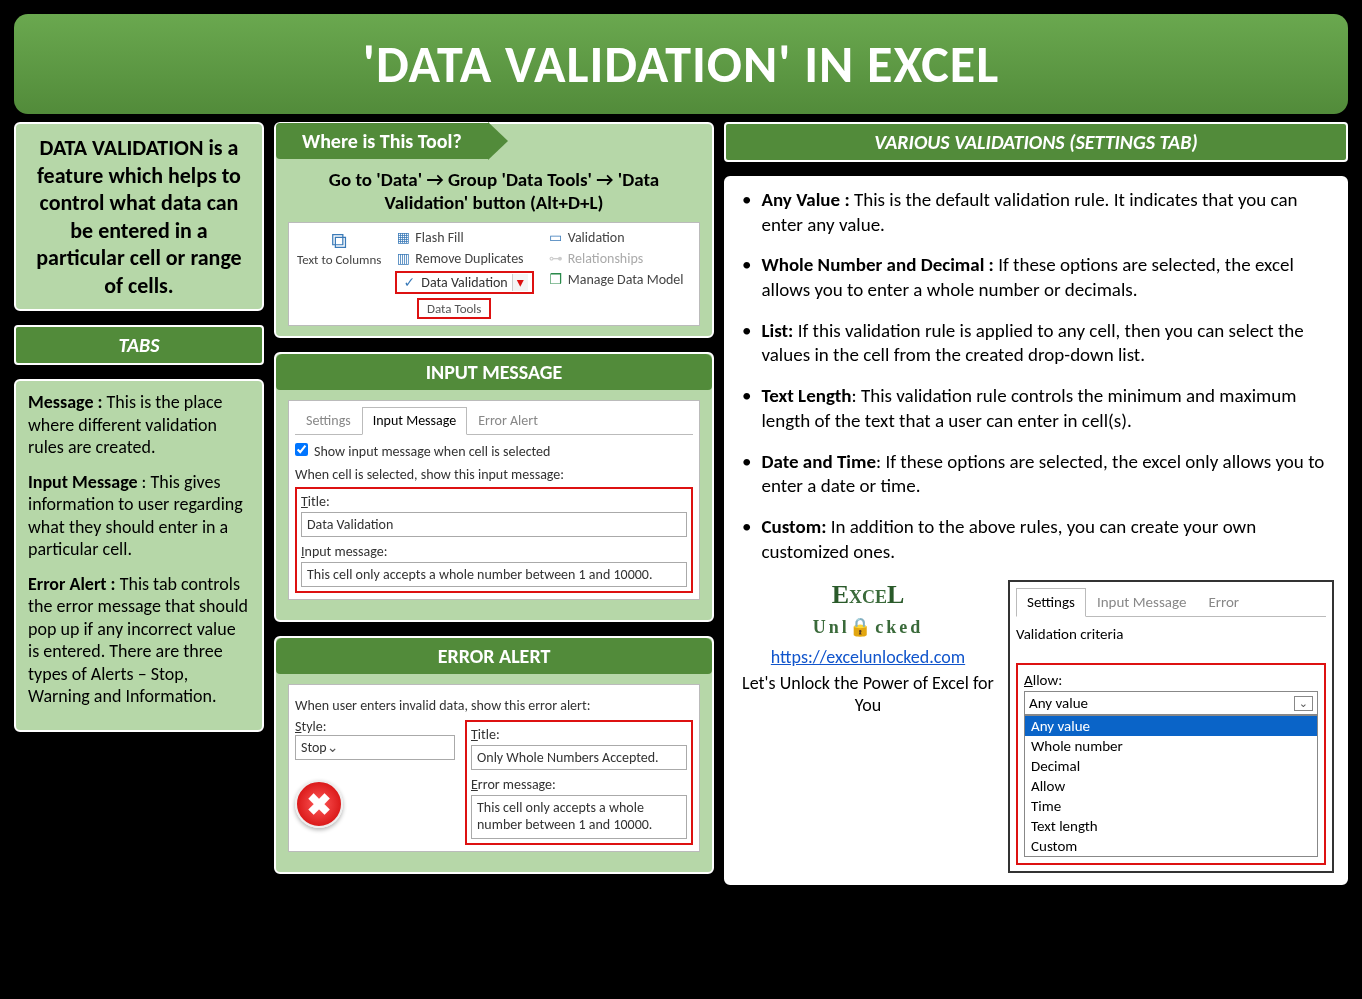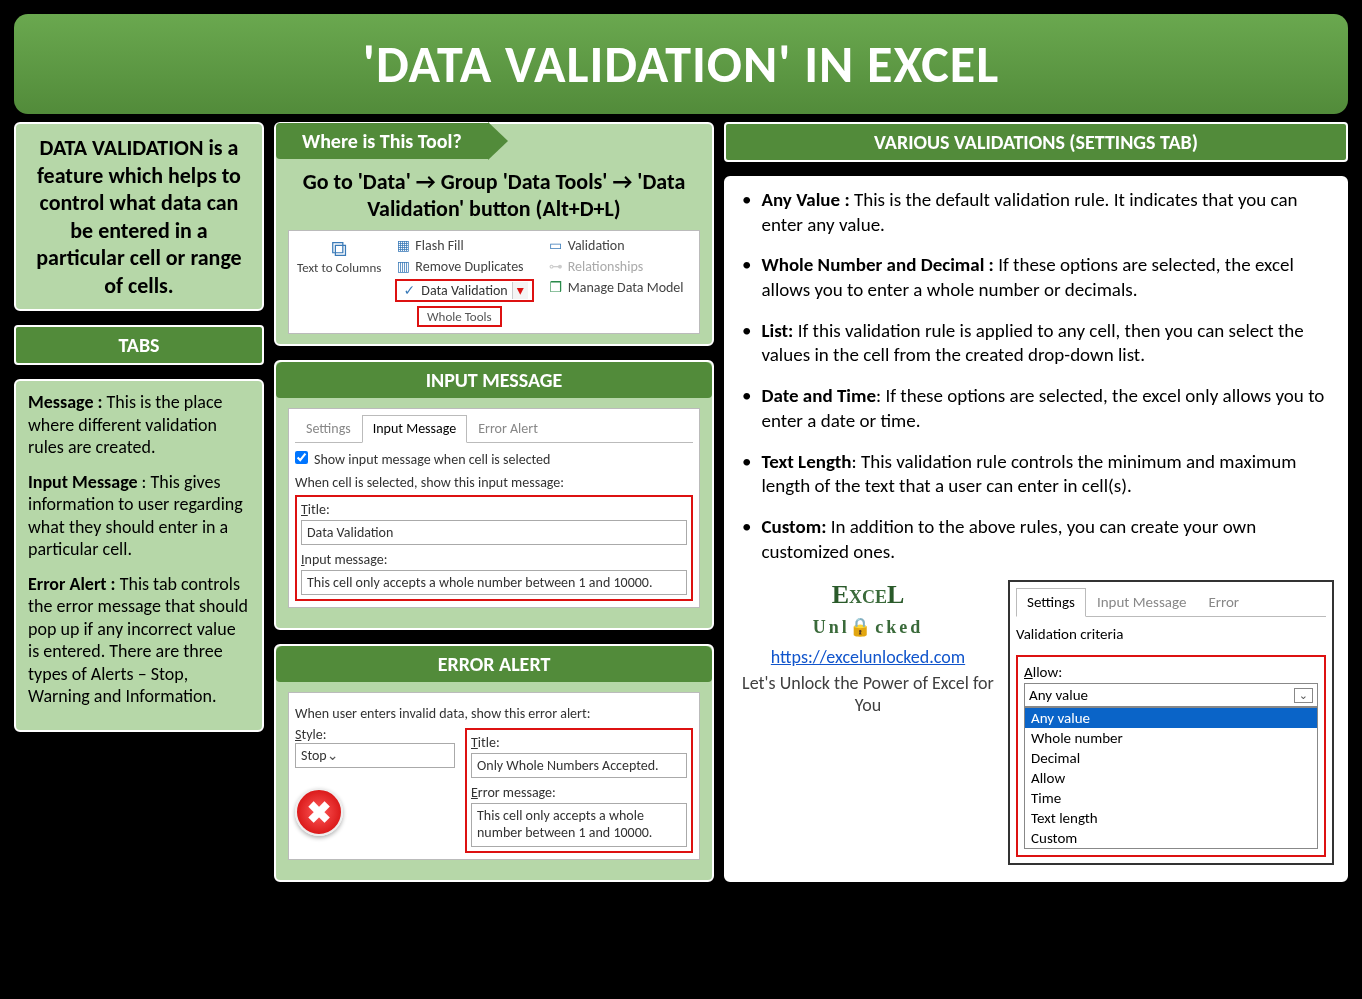--- a/index.html
+++ b/index.html
@@ -4,25 +4,25 @@
 <style>
   * { box-sizing: border-box; margin: 0; padding: 0; }
   body { background: #000; font-family: Calibri, Arial, sans-serif; width: 1362px; height: 999px; padding: 8px; }
   .header { background: linear-gradient(#6aa84f,#528b3a); border-radius: 14px; margin: 6px 6px 8px 6px; padding: 18px 0; text-align: center; }
   .header h1 { color: #fff; font-size: 52px; font-weight: bold; letter-spacing: 1px; }
   .grid { display: grid; grid-template-columns: 250px 440px 1fr; gap: 10px; padding: 0 6px; }
   .col { display: flex; flex-direction: column; gap: 14px; }
   .box { background: #b6d7a8; border: 2px solid #fff; border-radius: 6px; padding: 10px 12px; }
   .box-title { background: #528b3a; color: #fff; font-weight: bold; text-align: center; padding: 6px 0; border-radius: 4px; font-size: 20px; margin: -10px -12px 10px -12px; border-top-left-radius: 6px; border-top-right-radius: 6px; }
   .intro { font-weight: bold; text-align: center; font-size: 22px; line-height: 1.25; }
-  .tabs-title, .various-title { background: #528b3a; color:#fff; font-weight:bold; text-align:center; padding: 6px 0; border-radius: 4px; font-size: 20px; border:2px solid #fff; }
+  .tabs-title, .various-title { background: #528b3a; color:#fff; font-weight:bold; text-align:center; padding: 6px 0; border-radius: 4px; font-size: 20px; border:2px solid #fff;font-style:italic; }
   .where-hdr { display:flex; align-items:center; }
   .where-hdr .lbl { background:#528b3a; color:#fff; font-weight:bold; font-size:20px; padding:6px 26px; border-radius:4px 0 0 4px; }
   .where-hdr .arrow { width:0; height:0; border-top:19px solid transparent; border-bottom:19px solid transparent; border-left:20px solid #528b3a; }
-  .nav-path { font-weight:bold; text-align:center; font-size:22px; margin:8px 0; }
+  .nav-path { font-weight:bold; text-align:center; font-size:19px; margin:8px 0; }
   .ribbon { background:#fff; border:1px solid #bbb; padding:6px 8px; font-size:14px; color:#333; }
   .ribbon-row { display:flex; gap:14px; align-items:flex-start; }
   .ribbon-col { display:flex; flex-direction:column; gap:4px; }
   .ribbon-item { display:flex; align-items:center; gap:4px; font-size:14px; color:#444; white-space:nowrap; }
   .ribbon-item.dim { color:#aaa; }
   .dv-btn { border:2px solid #d11; padding:1px 4px; display:inline-flex; align-items:center; gap:4px; }
   .dv-drop { background:#f4f4f4; border-left:1px solid #ccc; padding:0 4px; color:#d11; }
   .grp { border:2px solid #d11; display:inline-block; padding:1px 8px; margin-top:4px; margin-left:120px; font-size:13px; color:#555; }
   .tabs-body p { font-size:18px; margin-bottom:12px; line-height:1.25; }
   .tabs-body b { font-weight:bold; }
@@ -44,25 +44,25 @@
   .stop-icon span { color:#fff; font-weight:bold; font-size:30px; }
   .various ul { list-style:none; padding:0 4px; }
   .various li { font-size:19px; margin-bottom:16px; line-height:1.3; display:flex; }
   .various li::before { content:"•"; margin-right:10px; }
   .various b { font-weight:bold; }
   .brand-row { display:flex; gap:10px; align-items:flex-start; margin-top:10px; }
   .brand { flex:0 0 260px; text-align:center; }
   .brand .logo { font-family: Georgia, serif; font-size:26px; color:#2a5a2a; font-weight:bold; }
   .brand .logo small { font-size:18px; color:#3a6a3a; }
   .brand a { color:#1155cc; text-decoration:underline; font-size:18px; display:block; margin-top:6px; }
-  .brand .tag { color:#404040; font-size:18px; margin-top:4px; }
+  .brand .tag { color:#000000; font-size:18px; margin-top:4px; }
   .settings-popup { background:#fff; border:2px solid #333; padding:6px; flex:1; font-size:15px; }
   .settings-popup .dlg-tabs { border-bottom:1px solid #bbb; }
   .vc { margin-top:8px; font-size:15px; }
-  .allow-box { border:2px solid #d11; padding:6px; margin-top:12px; }
+  .allow-box { border:2px solid #d11; padding:6px; margin-top:20px; }
   .allow-lbl { font-size:15px; }
   .allow-sel { border:1px solid #888; padding:2px 4px; display:flex; justify-content:space-between; align-items:center; background:#fff; margin-top:2px; }
   .allow-sel .chev { border:1px solid #888; padding:0 4px; font-size:11px; color:#555; }
   .dd { border:1px solid #888; margin-top:0; }
   .dd .opt { padding:1px 6px; font-size:15px; }
   .dd .opt.sel { background:#0a64c8; color:#fff; }
   .txt-to-cols { text-align:center; font-size:13px; color:#444; line-height:1.1; }
   .txt-to-cols .ic { font-size:22px; color:#3a7ab8; }
   .ic-sm { color:#3a7ab8; width:16px; display:inline-block; text-align:center; }
   .ic-g { color:#2a8a4a; width:16px; display:inline-block; text-align:center; }
@@ -125,21 +125,21 @@
             <div class="ribbon-item dim">
                 <span class="ic-sm" style="color:#ccc">⊶</span>
                 <span>Relationships</span>
               </div>
             <div class="ribbon-item">
                 <span class="ic-g">❒</span>
                 <span>Manage Data Model</span>
               </div>
           </div>
         </div>
-        <div class="grp">Whole Tools</div>
+        <div class="grp">Data Tools</div>
       </div>
     </div>
 
     <div class="box" style="padding:0 0 10px 0;">
       <div class="box-title" style="margin:0;">INPUT MESSAGE</div>
       <div style="padding:10px 12px;">
         <div class="dlg">
           <div class="dlg-tabs">
             <div class="dlg-tab">Settings</div>
             <div class="dlg-tab active">Input Message</div>
@@ -194,24 +194,24 @@
         <li>
             <span><b>Any Value :</b><span>  This is the default validation rule. It indicates that you can enter any value.</span></span>
           </li>
         <li>
             <span><b>Whole Number and Decimal :</b><span> If these options are selected, the excel allows you to enter a whole number or decimals.</span></span>
           </li>
         <li>
             <span><b>List:</b><span> If this validation rule is applied to any cell, then you can select the values in the cell from the created drop-down list.</span></span>
           </li>
         <li>
+            <span><b>Text Length</b><span>: This validation rule controls the minimum and maximum length of the text that a user can enter in cell(s).</span></span>
+          </li>
+        <li>
             <span><b>Date and Time</b><span>: If these options are selected, the excel only allows you to enter a date or time.</span></span>
-          </li>
-        <li>
-            <span><b>Text Length</b><span>: This validation rule controls the minimum and maximum length of the text that a user can enter in cell(s).</span></span>
           </li>
         <li>
             <span><b>Custom:</b><span> In addition to the above rules, you can create your own customized ones.</span></span>
           </li>
       </ul>
 
       <div class="brand-row">
         <div class="brand">
           <div class="logo">E<small>XCE</small>L<br><small style="letter-spacing:3px;">Unl🔒cked</small></div>
           <a>https://excelunlocked.com</a>

